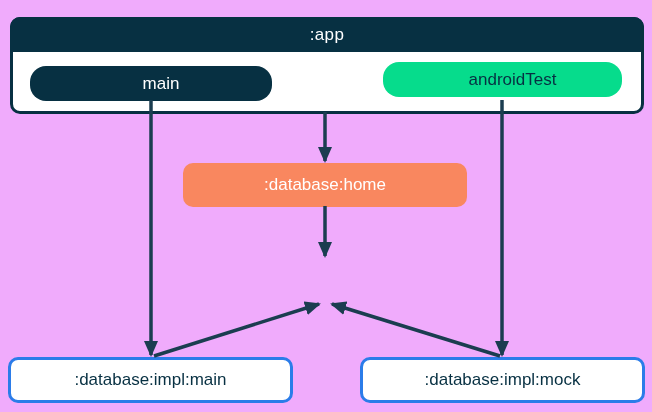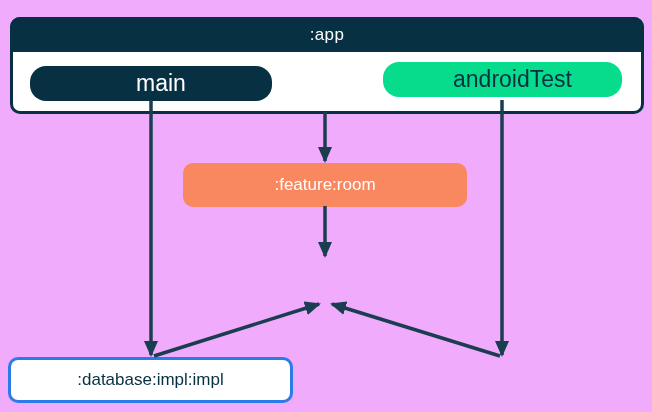--- a/index.html
+++ b/index.html
@@ -42,21 +42,21 @@
     font-size: 17px;
     letter-spacing: 0.3px;
   }
   .module {
     position: absolute;
     box-sizing: border-box;
     border-radius: 16px;
     display: flex;
     align-items: center;
     justify-content: center;
-    font-size: 23px;
+    font-size: 17px;
     z-index: 2;
     padding-left: 20px;
   }
   .module-main {
     left: 30px; top: 66px;
     width: 242px; height: 35px;
     background: #073042;
     color: #ffffff;
   }
   .module-androidtest {
@@ -129,22 +129,25 @@
 
   <div class="module module-main">
     <span>main</span>
   </div>
 
   <div class="module module-androidtest">
     <span>androidTest</span>
   </div>
 
   <div class="node node-home">
-    <span>:feature:room</span>
+    <span>:database:home</span>
   </div>
 
 
   <div class="node node-room">
-    <span>:database:impl:impl</span>
+    <span>:database:impl:main</span>
   </div>
 
+  <div class="node node-mock">
+    <span>:database:impl:mock</span>
+  </div>
 
 </div>
 
 </body></html>

